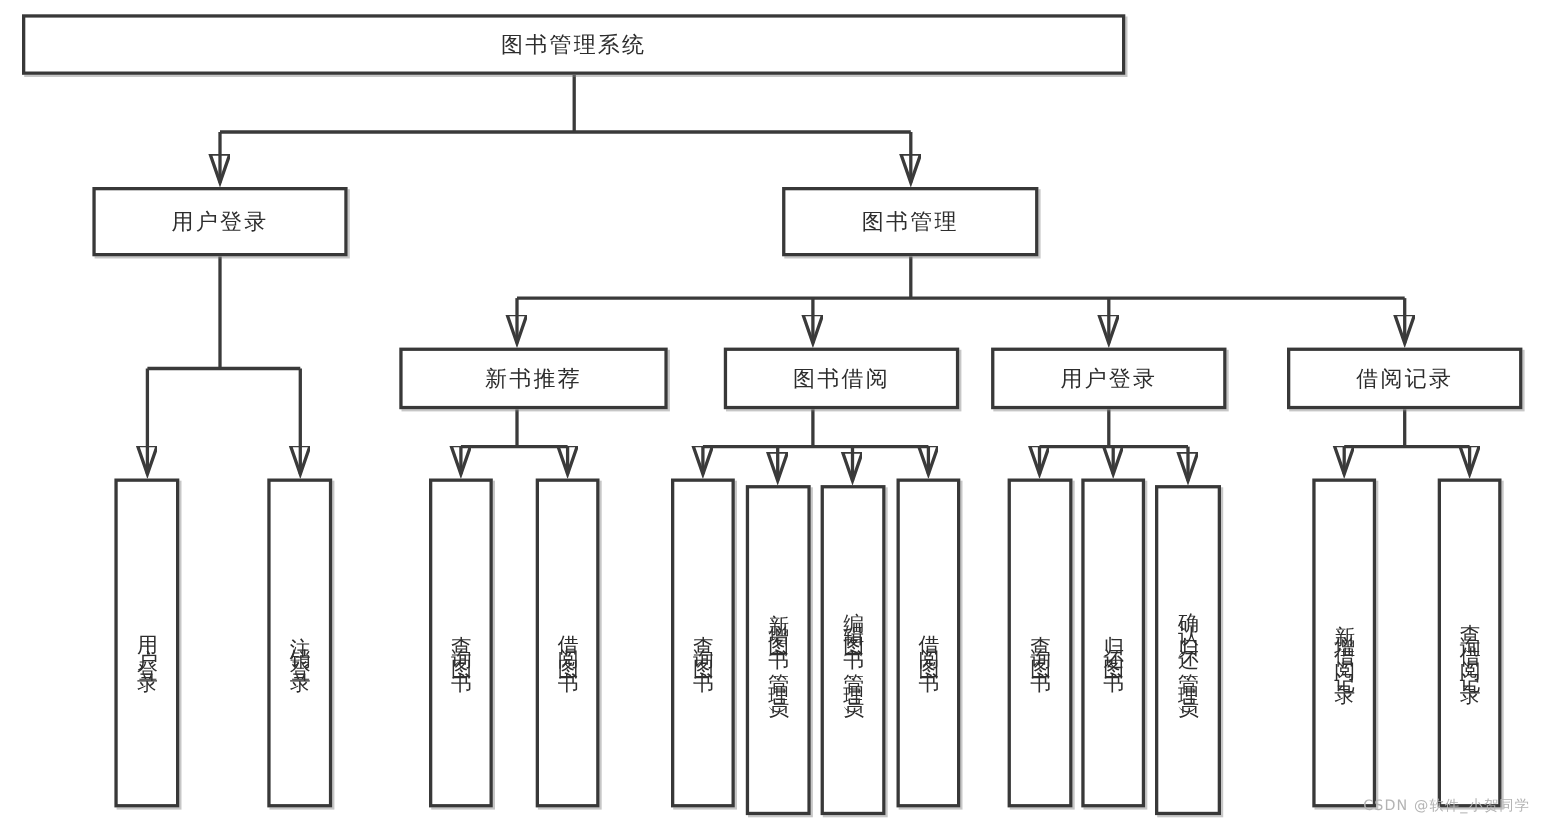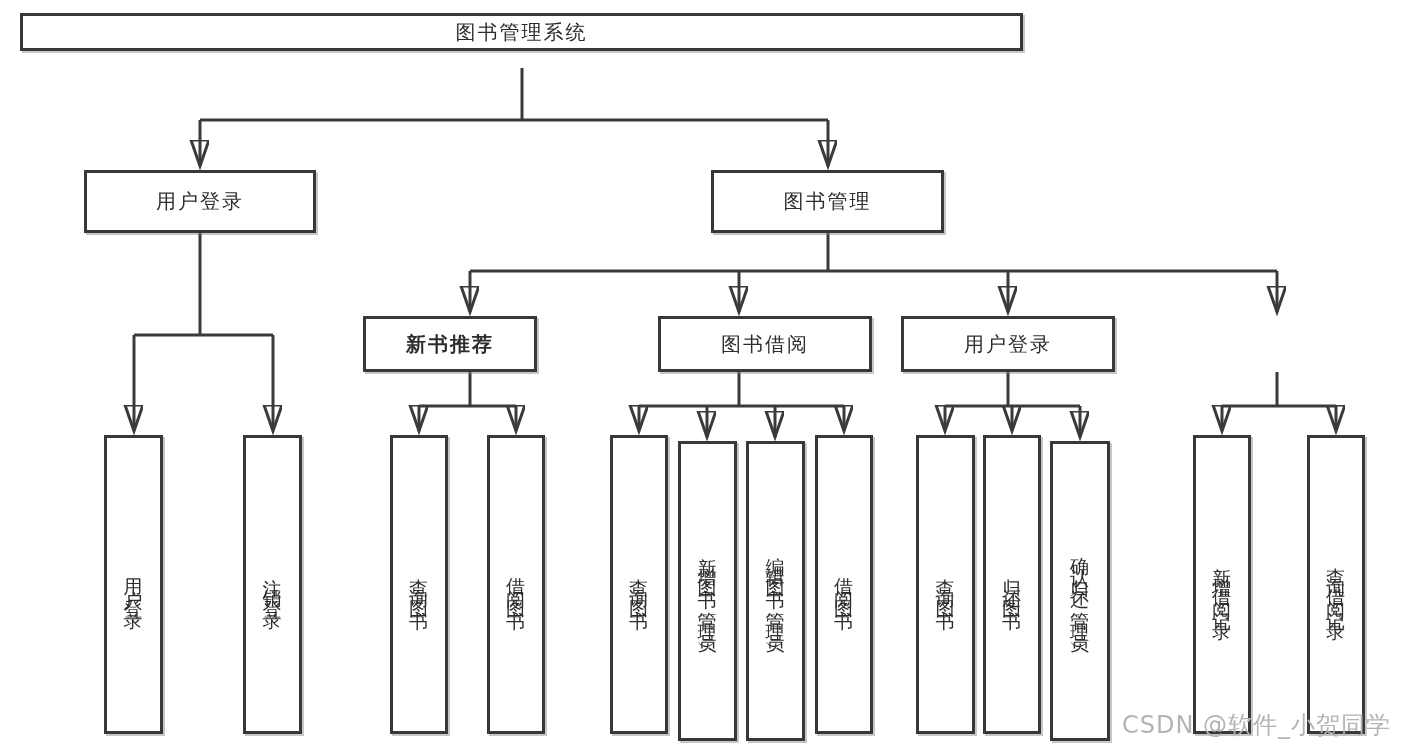--- a/index.html
+++ b/index.html
@@ -26,21 +26,21 @@
   .v-node span{
     writing-mode:vertical-rl;
     text-orientation:mixed;
     font-size:19px;
     letter-spacing:11px;
     line-height:1;
   }
   .watermark{
     position:absolute;
     right:14px;bottom:6px;
-    font-size:24px;
+    font-size:13px;
     color:#b4b4b4;
     letter-spacing:1px;
     z-index:3;
     white-space:nowrap;
   }
 </style>
 </head>
 <body>
 
 <div class="stage">
@@ -100,39 +100,42 @@
     </g>
 
     <g>
       <path d="M1277,372 L1277,406"></path>
       <path d="M1222,406 L1336,406"></path>
       <path d="M1222,406 L1222,431" marker-end="url(#arw)"></path>
       <path d="M1336,406 L1336,431" marker-end="url(#arw)"></path>
     </g>
   </svg>
 
-  <div class="node h-node" style="left:20px;top:13px;width:1003px;height:38px;">
+  <div class="node h-node" style="left:20px;top:13px;width:1003px;height:55px;">
     <span>图书管理系统</span>
   </div>
 
   <div class="node h-node" style="left:84px;top:170px;width:232px;height:63px;">
     <span>用户登录</span>
   </div>
   <div class="node h-node" style="left:711px;top:170px;width:233px;height:63px;">
     <span>图书管理</span>
   </div>
 
-  <div class="node h-node" style="left:363px;top:316px;width:174px;height:56px;font-weight:bold;">
+  <div class="node h-node" style="left:363px;top:316px;width:244px;height:56px;">
     <span>新书推荐</span>
   </div>
   <div class="node h-node" style="left:632px;top:316px;width:214px;height:56px;margin-left:26px;">
     <span>图书借阅</span>
   </div>
   <div class="node h-node" style="left:901px;top:316px;width:214px;height:56px;">
     <span>用户登录</span>
+  </div>
+  <div class="node h-node" style="left:1170px;top:316px;width:214px;height:56px;">
+    <span>借阅记录</span>
   </div>
 
   <div class="node v-node" style="left:104px;top:435px;width:59px;height:299px;">
     <span>用户登录</span>
   </div>
   <div class="node v-node" style="left:243px;top:435px;width:59px;height:299px;">
     <span>注销登录</span>
   </div>
 
   <div class="node v-node" style="left:390px;top:435px;width:58px;height:299px;">

